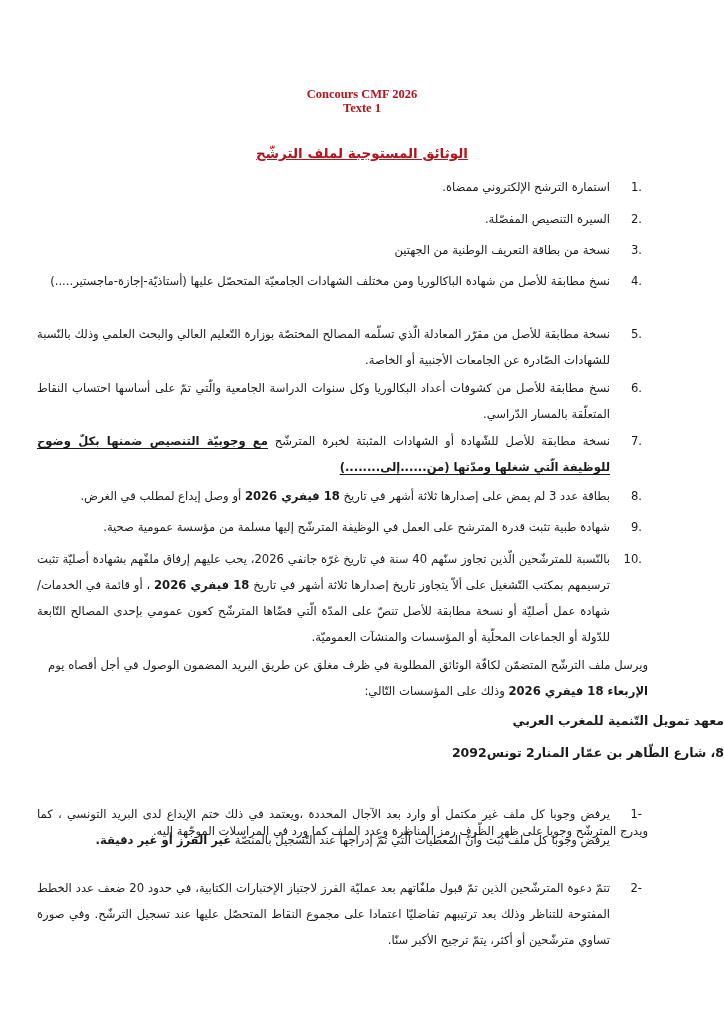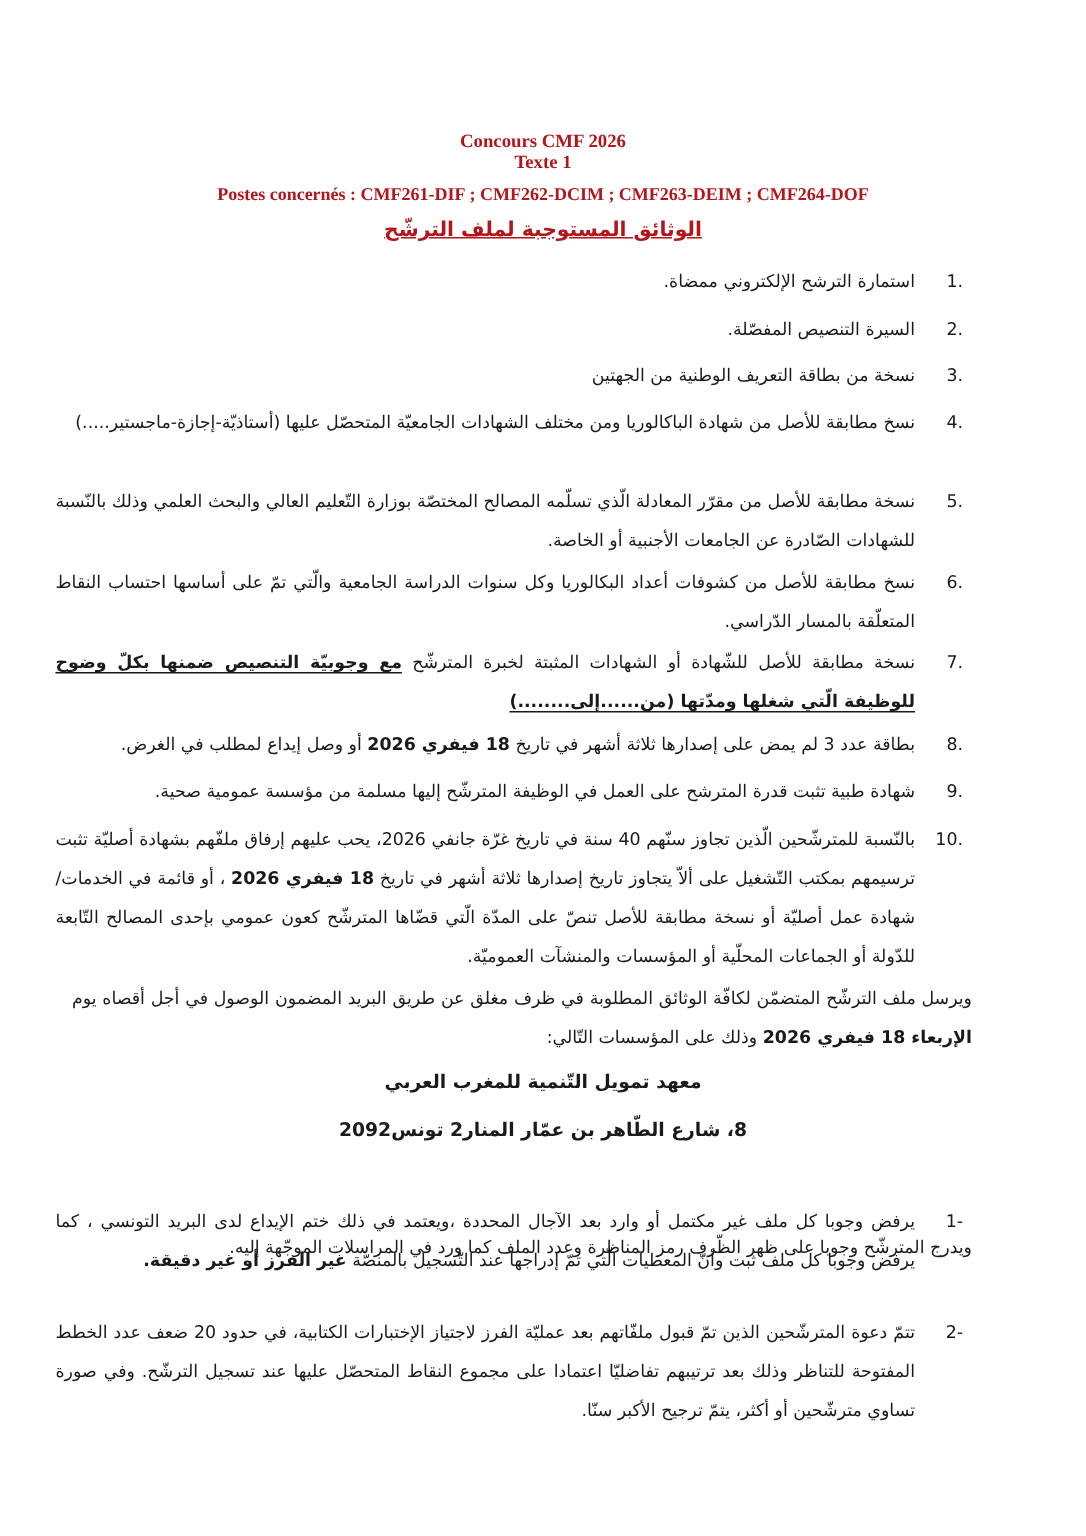--- a/index.html
+++ b/index.html
@@ -10,30 +10,29 @@
     .hdr2 { top: 101px; font-size: 12.5px; line-height: 14px; }
     .hdr3 { top: 122px; font-size: 12px; line-height: 14px; }
     .hdr4 { top: 143px; font-size: 13.5px; line-height: 20px; font-family: "DejaVu Sans", sans-serif; direction: rtl; text-decoration: underline; }
     .item { position: absolute; direction: rtl; text-align: justify; font-size: 11.6px; line-height: 26px; }
     .item .num { position: absolute; right: 0; top: 0; direction: ltr; font-size: 11.6px; }
     .item .txt { display: block; margin-right: 32px; text-align-last: right; }
     .lst { right: 82px; width: 605px; }
     b { font-weight: bold; }
     u { text-decoration: underline; text-underline-offset: 3px; }
     .para { position: absolute; direction: rtl; font-size: 11.6px; line-height: 26px; text-align: justify; right: 86px; width: 580px; text-align-last: right; }
-    .center { position: absolute; left: 0; width: 724px; text-align: center; direction: rtl; font-size: 12.5px; font-weight: bold; line-height: 20px; }
+    .center { position: absolute; left: 0; width: 724px; text-align: right; direction: rtl; font-size: 12.5px; font-weight: bold; line-height: 20px; }
   </style>
 </head>
 <body>
 
 <div class="page">
 
   <div class="hdr hdr1">Concours CMF 2026</div>
   <div class="hdr hdr2">Texte 1</div>
-  <div class="hdr hdr3">Postes concernés : CMF261-DIF ; CMF262-DCIM ; CMF263-DEIM ; CMF264-DOF</div>
   <div class="hdr hdr4">الوثائق المستوجبة لملف الترشّح</div>
 
   <div class="item lst" style="top:174px;">
     <span class="num">1.</span>
     <span class="txt">استمارة الترشح الإلكتروني ممضاة.</span>
   </div>
   <div class="item lst" style="top:206px;">
     <span class="num">2.</span>
     <span class="txt">السيرة التنصيص المفصّلة.</span>
   </div>

